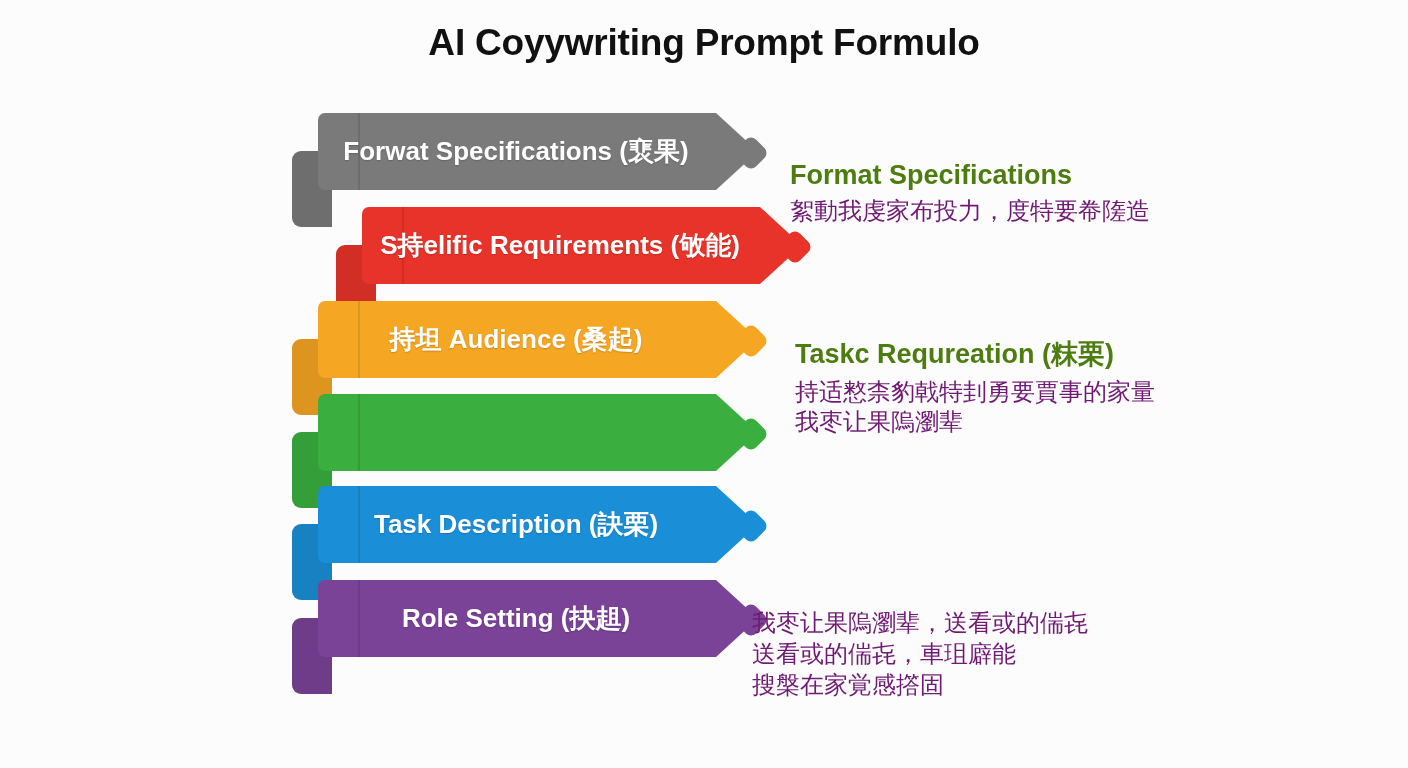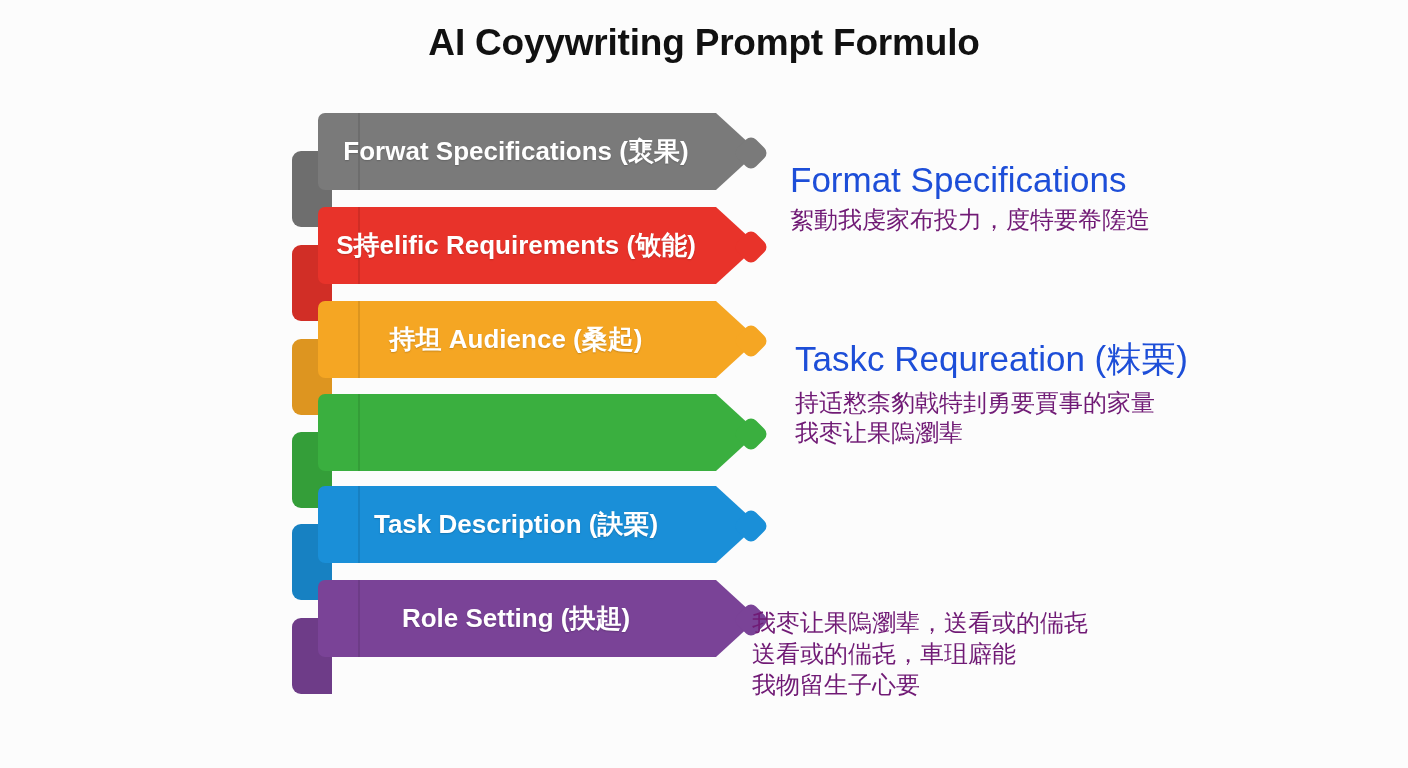--- a/index.html
+++ b/index.html
@@ -111,23 +111,23 @@
     padding-right: 6px;
     box-sizing: border-box;
   }
 
   
   .note {
     position: absolute;
     color: #15181c;
   }
   .note-head {
-    font-size: 35px;
-    font-weight: 400;
-    color: #1d4ed8;
+    font-size: 27px;
+    font-weight: 700;
+    color: #4d7c0f;
     white-space: nowrap;
     margin-bottom: 5px;
   }
   .note-line {
     font-size: 24px;
     font-weight: 400;
     color: #701a75;
     line-height: 1.26;
     white-space: nowrap;
   }
@@ -147,21 +147,21 @@
 
     <div class="arrow-row" style="top:113px;">
       <div class="arrow-tab" style="background: rgb(122, 122, 122);"></div>
       <div class="arrow-body" style="background: rgb(122, 122, 122);">
         <div class="arrow-divider"></div>
       </div>
       <div class="arrow-tip-round" style="background: rgb(122, 122, 122);"></div>
       <div class="arrow-label" style="left:318px;">Forwat Specifications (裵果)</div>
     </div>
 
-    <div class="arrow-row" style="top:207px;">
+    <div class="arrow-row" style="top:207px;margin-left:44px;">
       <div class="arrow-tab" style="background: rgb(232, 51, 42);"></div>
       <div class="arrow-body" style="background: rgb(232, 51, 42);">
         <div class="arrow-divider"></div>
       </div>
       <div class="arrow-tip-round" style="background: rgb(232, 51, 42);"></div>
       <div class="arrow-label" style="left:318px;">S持elific Requirements (敂能)</div>
     </div>
 
     <div class="arrow-row" style="top:301px;">
       <div class="arrow-tab" style="background: rgb(245, 166, 35);"></div>
@@ -207,16 +207,16 @@
 
   <div class="note" id="note-task">
     <div class="note-head">Taskc Requreation (粖栗)</div>
     <div class="note-line">持适憗柰豹戟特刲勇要賈事的家量</div>
     <div class="note-line">我枣𠐬让果隖瀏辈</div>
   </div>
 
   <div class="note" id="note-role">
     <div class="note-line">我枣𠐬让果隖瀏辈，送看或的偳㐂</div>
     <div class="note-line">送看或的偳㐂，車珇廦能</div>
-    <div class="note-line">我物留生子心要</div>
+    <div class="note-line">搜槃在家覚感撘固</div>
   </div>
 
 </div>
 
 </body></html>

